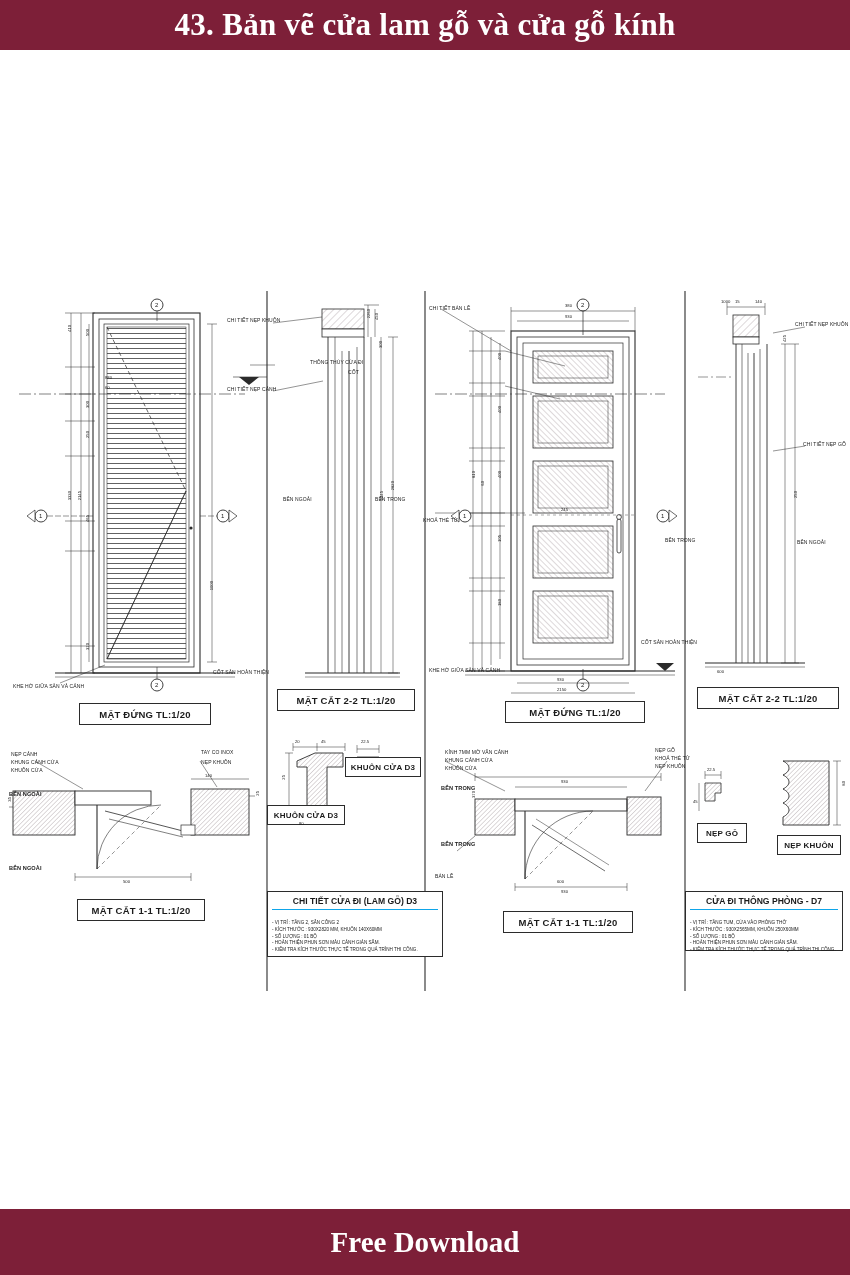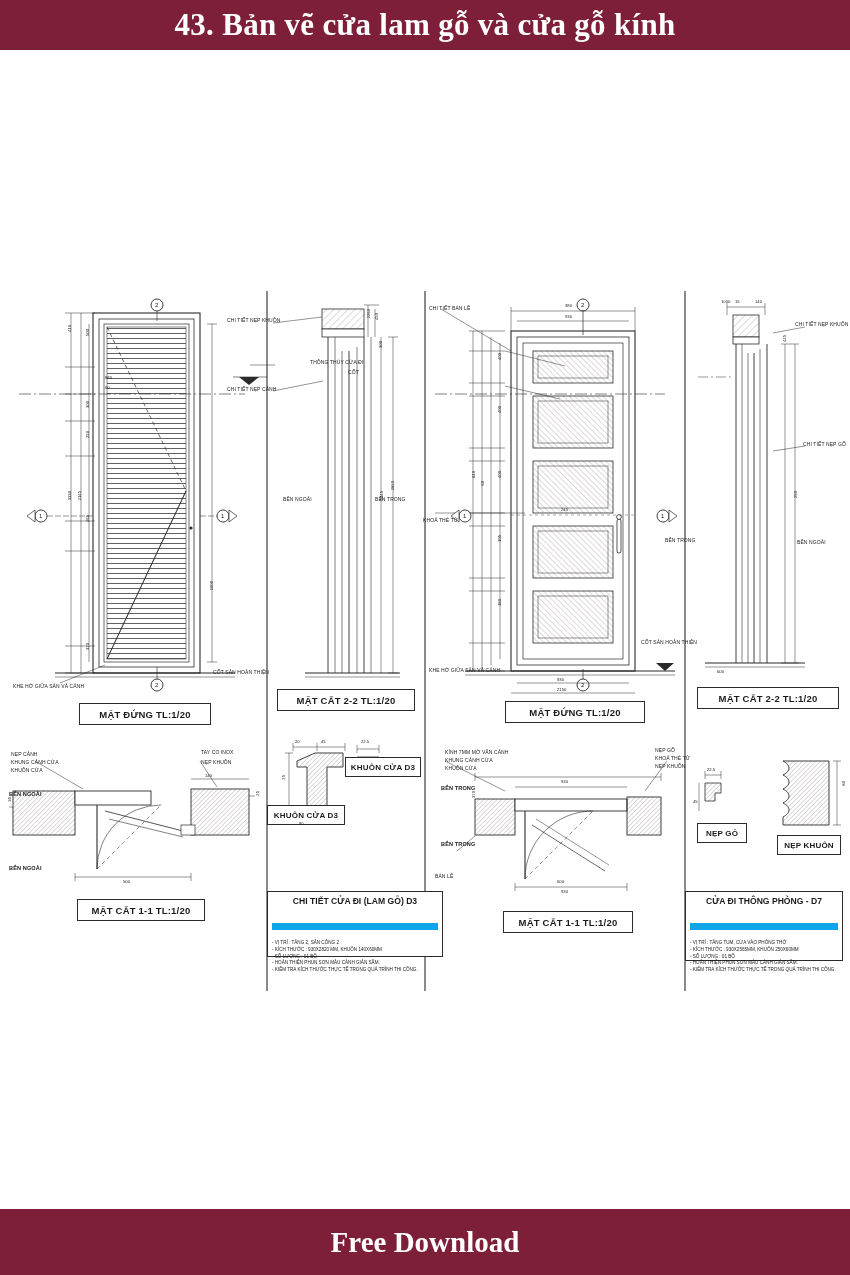--- a/index.html
+++ b/index.html
@@ -64,22 +64,22 @@
     line-height: 1.45;
     color: #1b1b1b;
     padding: 3px 4px;
   }
   .note .nt-title {
     display: block;
     font-size: 8.6px;
     font-weight: bold;
     text-align: center;
     margin-bottom: 10px;
-    border-bottom: 7px solid #0ea5e9;
-    padding-bottom: 16px;
+    border-bottom: 1px solid #0ea5e9;
+    padding-bottom: 2px;
   }
   .lbl {
     position: absolute;
     font-size: 5px;
     color: #1b1b1b;
     white-space: nowrap;
     letter-spacing: .1px;
   }
   .lbl.b { font-weight: bold; font-size: 5.6px; }
   .dim {
@@ -456,21 +456,21 @@
 
       <div class="note" style="left:262px; top:600px; width:176px; height:66px;">
         <span class="nt-title">CHI TIẾT CỬA ĐI (LAM GỖ) D3</span>
         <div>- VỊ TRÍ : TẦNG 2, SÂN CÔNG 2</div>
         <div>- KÍCH THƯỚC : 930X2820 MM, KHUÔN 140X60MM</div>
         <div>- SỐ LƯỢNG : 01 BỘ</div>
         <div>- HOÀN THIỆN PHUN SƠN MÀU CÁNH GIÁN SẪM.</div>
         <div>- KIỂM TRA KÍCH THƯỚC THỰC TẾ TRONG QUÁ TRÌNH THI CÔNG.</div>
       </div>
 
-      <div class="note" style="left:680px; top:600px; width:158px; height:70px;">
+      <div class="note" style="left:680px; top:600px; width:158px; height:60px;">
         <span class="nt-title">CỬA ĐI THÔNG PHÒNG - D7</span>
         <div>- VỊ TRÍ : TẦNG TUM, CỬA VÀO PHÒNG THỜ</div>
         <div>- KÍCH THƯỚC : 930X2565MM, KHUÔN 250X60MM</div>
         <div>- SỐ LƯỢNG : 01 BỘ</div>
         <div>- HOÀN THIỆN PHUN SƠN MÀU CÁNH GIÁN SẪM.</div>
         <div>- KIỂM TRA KÍCH THƯỚC THỰC TẾ TRONG QUÁ TRÌNH THI CÔNG.</div>
       </div>
 
       <div class="lbl" style="left:222px; top:26px;">CHI TIẾT NẸP KHUÔN</div>
       <div class="lbl" style="left:222px; top:95px;">CHI TIẾT NẸP CÁNH</div>

